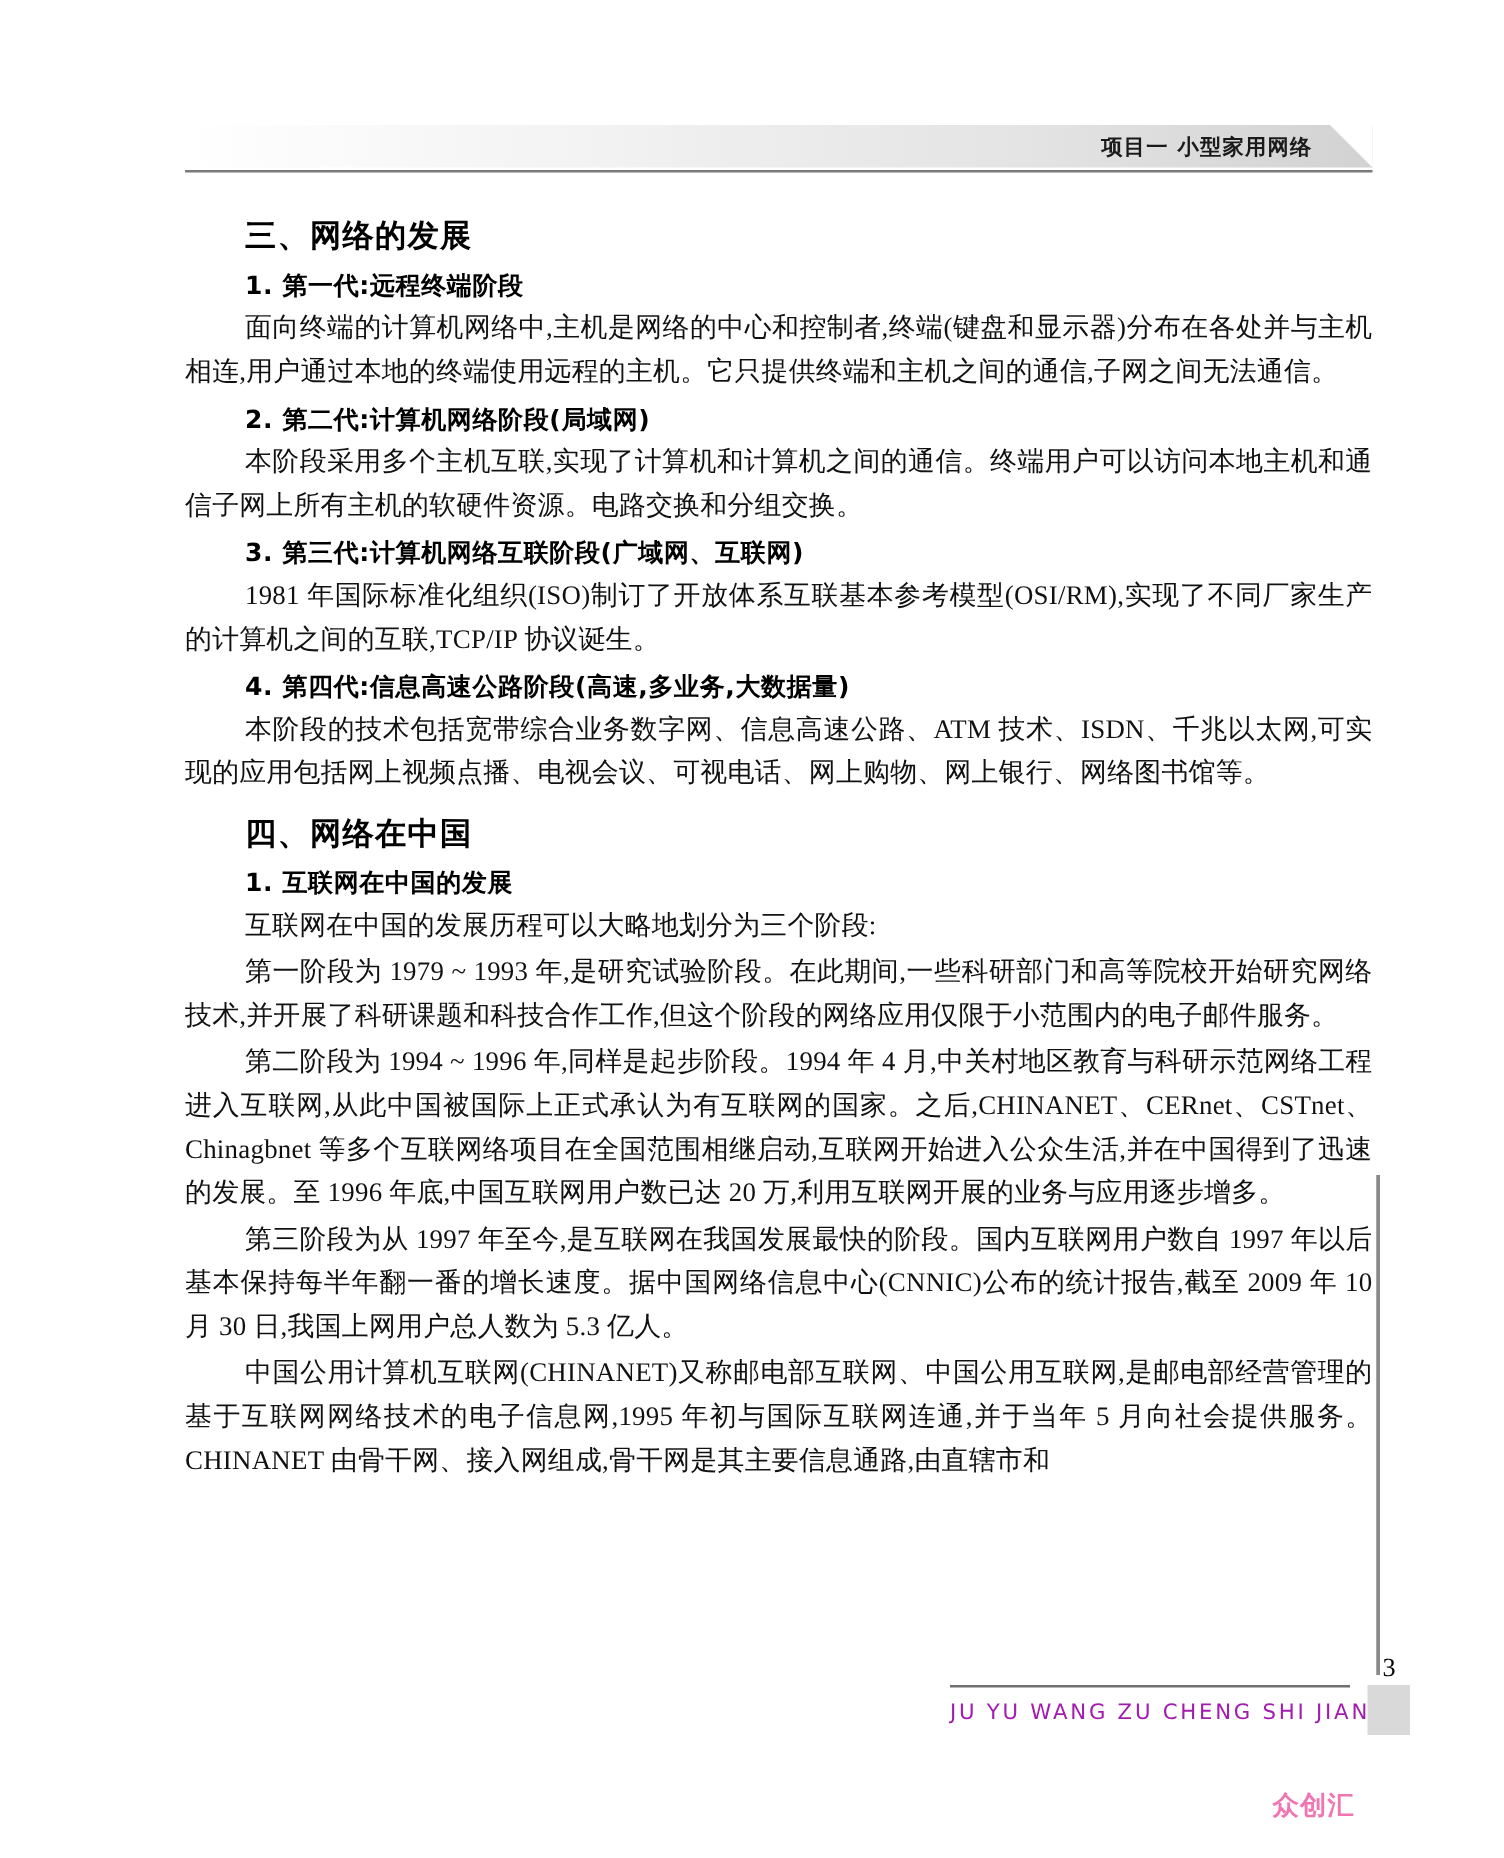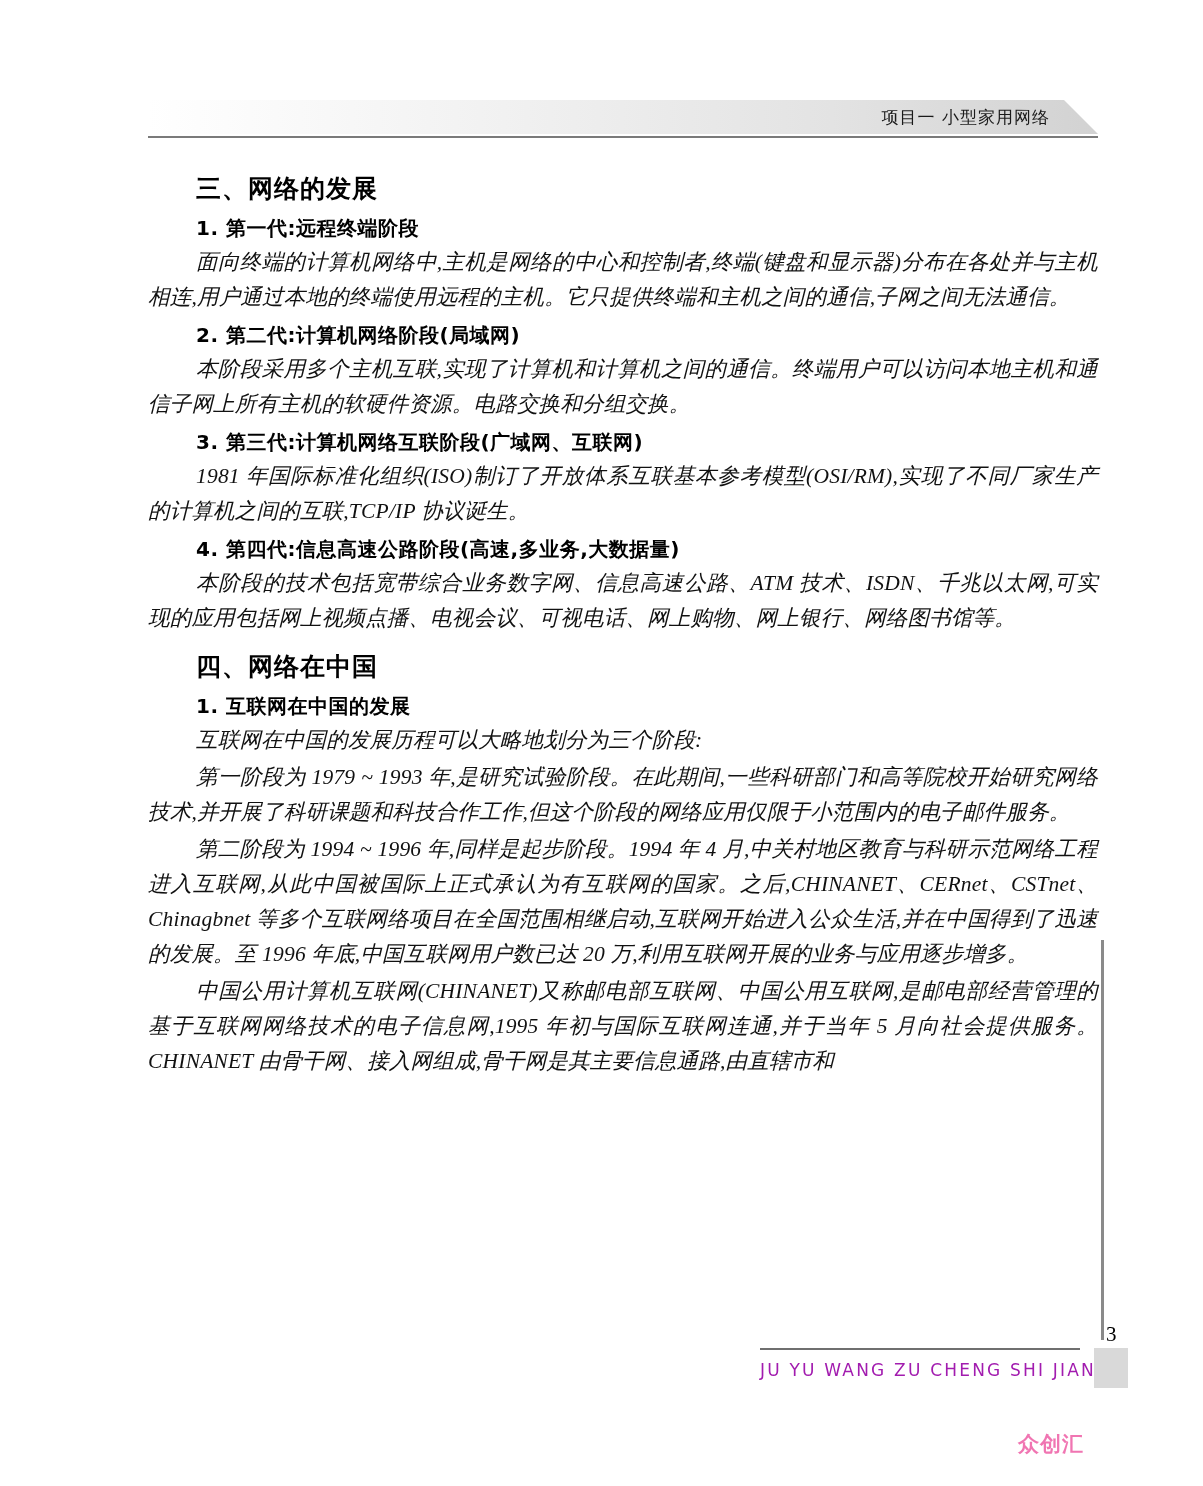--- a/index.html
+++ b/index.html
@@ -53,21 +53,21 @@
     width: 950px;
     height: 2px;
     background: #7a7a7a;
   }
   .header-title {
     position: absolute;
     right: 48px;
     top: 6px;
     font-family: "DejaVu Sans", "Liberation Sans", sans-serif;
     font-size: 17px;
-    font-weight: normal;
+    font-weight: bold;
     letter-spacing: 1px;
     color: #1a1a1a;
     white-space: nowrap;
   }
 
   
   .content {
     position: absolute;
     left: 148px;
     top: 160px;
@@ -92,21 +92,20 @@
     color: #000;
   }
   p.body {
     font-size: 21.5px;
     line-height: 35px;
     margin: 0 0 2px 0;
     text-indent: 48px;
     text-align: justify;
     text-justify: inter-ideograph;
     letter-spacing: 0.2px;
-    font-style: italic;
   }
 
   
   .side-bar {
     position: absolute;
     left: 1101px;
     top: 940px;
     width: 3px;
     height: 400px;
     background: #8a8a8a;
@@ -186,20 +185,21 @@
 
     <h3 class="h3">4. 第四代:信息高速公路阶段(高速,多业务,大数据量)</h3>
     <p class="body">本阶段的技术包括宽带综合业务数字网、信息高速公路、ATM 技术、ISDN、千兆以太网,可实现的应用包括网上视频点播、电视会议、可视电话、网上购物、网上银行、网络图书馆等。</p>
 
     <h2 class="h2">四、网络在中国</h2>
 
     <h3 class="h3">1. 互联网在中国的发展</h3>
     <p class="body">互联网在中国的发展历程可以大略地划分为三个阶段:</p>
     <p class="body">第一阶段为 1979 ~ 1993 年,是研究试验阶段。在此期间,一些科研部门和高等院校开始研究网络技术,并开展了科研课题和科技合作工作,但这个阶段的网络应用仅限于小范围内的电子邮件服务。</p>
     <p class="body">第二阶段为 1994 ~ 1996 年,同样是起步阶段。1994 年 4 月,中关村地区教育与科研示范网络工程进入互联网,从此中国被国际上正式承认为有互联网的国家。之后,CHINANET、CERnet、CSTnet、Chinagbnet 等多个互联网络项目在全国范围相继启动,互联网开始进入公众生活,并在中国得到了迅速的发展。至 1996 年底,中国互联网用户数已达 20 万,利用互联网开展的业务与应用逐步增多。</p>
+    <p class="body">第三阶段为从 1997 年至今,是互联网在我国发展最快的阶段。国内互联网用户数自 1997 年以后基本保持每半年翻一番的增长速度。据中国网络信息中心(CNNIC)公布的统计报告,截至 2009 年 10 月 30 日,我国上网用户总人数为 5.3 亿人。</p>
 
     <p class="body">中国公用计算机互联网(CHINANET)又称邮电部互联网、中国公用互联网,是邮电部经营管理的基于互联网网络技术的电子信息网,1995 年初与国际互联网连通,并于当年 5 月向社会提供服务。CHINANET 由骨干网、接入网组成,骨干网是其主要信息通路,由直辖市和</p>
 
   </div>
 
   <div class="side-bar"></div>
   <div class="footer-rule"></div>
   <div class="footer-text">JU YU WANG ZU CHENG SHI JIAN</div>
   <div class="footer-square"></div>
   <div class="page-number">3</div>

